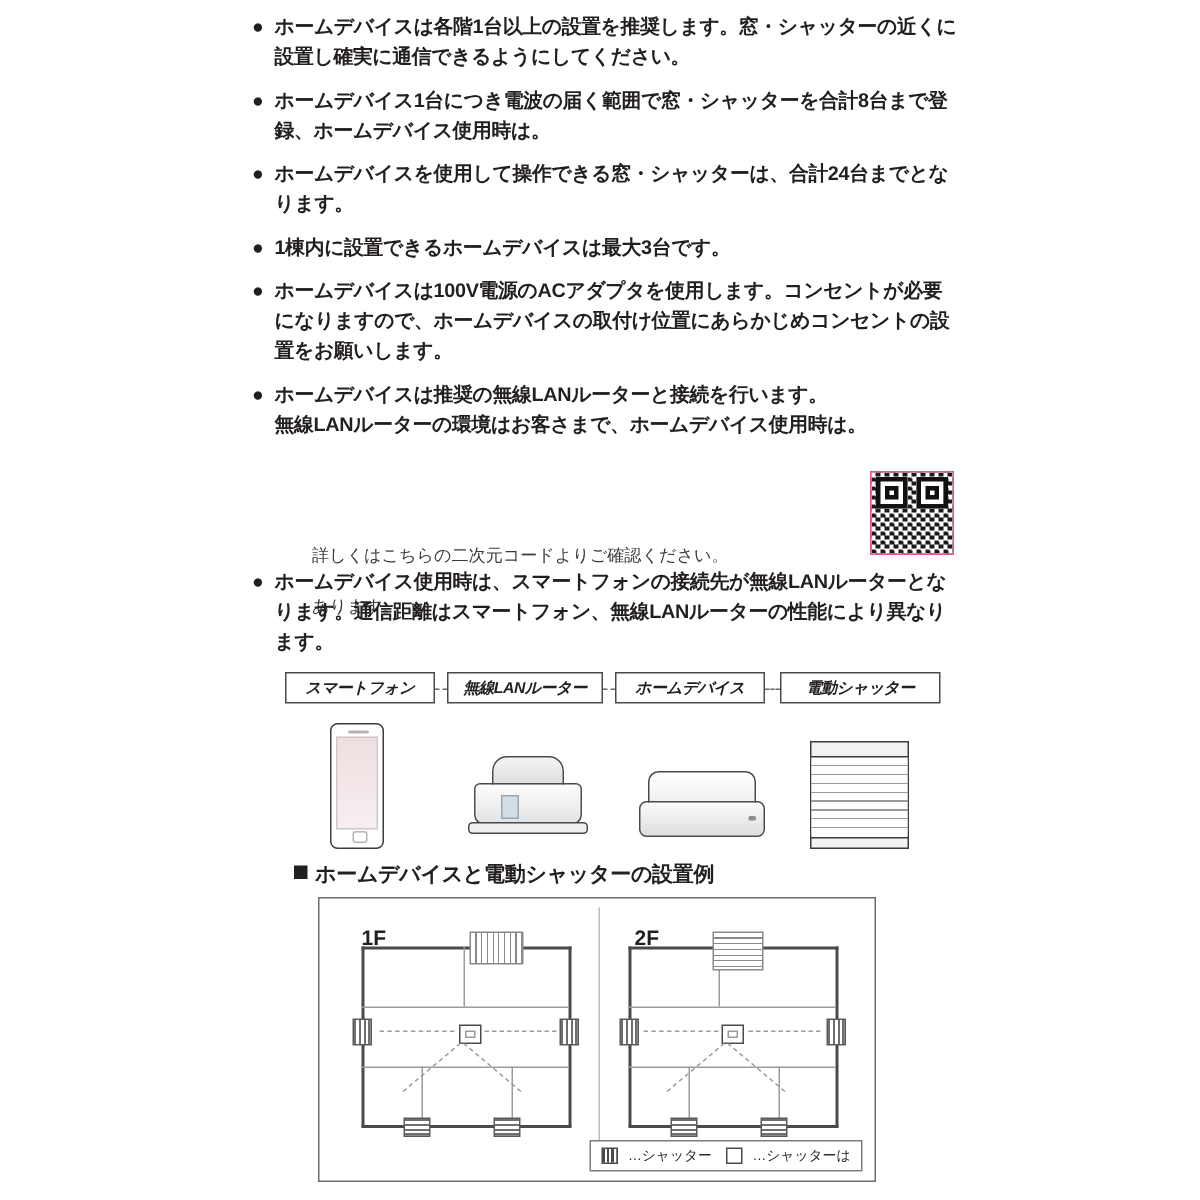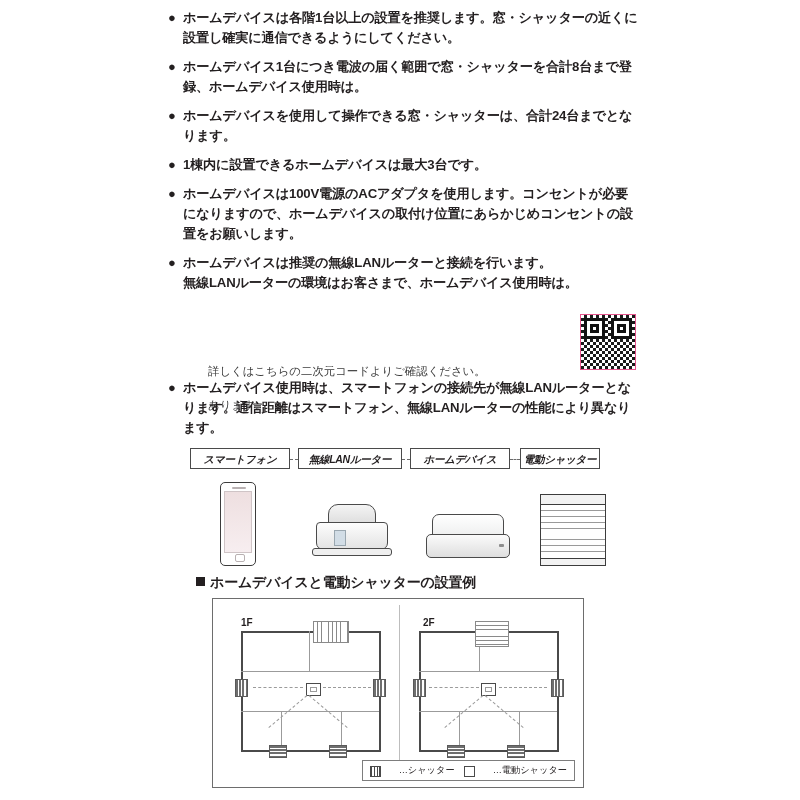--- a/index.html
+++ b/index.html
@@ -112,21 +112,21 @@
     line-height: 14px;
     text-align: center;
     padding: 3px 0 2px;
     background: #fff;
     font-weight: bold;
     letter-spacing: -0.3px;
   }
   .fl-1 { width: 100px; margin-left: 2px; }
   .fl-2 { width: 104px; margin-left: 8px; }
   .fl-3 { width: 100px; margin-left: 8px; text-align: center; }
-  .fl-4 { width: 80px;  margin-left: 10px; }
+  .fl-4 { width: 107px;  margin-left: 10px; }
 
   .flow-dash {
     position: absolute;
     top: 11px;
     height: 0;
     border-top: 1px dashed #6a6a6a;
   }
   .fd-1 { left: 102px; width: 8px; }
   .fd-2 { left: 214px; width: 8px; }
   .fd-3 { left: 322px; width: 10px; }
@@ -268,21 +268,21 @@
     box-sizing: border-box;
   }
   .plan .divider {
     position: absolute;
     left: 186px; top: 6px; bottom: 6px;
     width: 0;
     border-left: 1px solid #bdbdbd;
   }
   .floor-label {
     position: absolute;
-    font-size: 10px;
+    font-size: 14px;
     font-weight: bold;
   }
   .fl-1f { left: 28px; top: 18px; }
   .fl-2f { left: 210px; top: 18px; }
 
   .wall { position: absolute; background: #4a4a4a; }
   .thin { position: absolute; background: #9b9b9b; }
 
   .sh {
     position: absolute;
@@ -317,21 +317,21 @@
     right: 8px; bottom: 6px;
     border: 1px solid #7d7d7d;
     background: #fff;
     padding: 3px 7px;
     font-size: 9.2px;
     display: flex;
     align-items: center;
     gap: 9px;
     box-sizing: border-box;
   }
-  .legend .item { display: flex; align-items: flex-end; gap: 18px; }
+  .legend .item { display: flex; align-items: center; gap: 7px; }
   .legend .swatch-sh {
     width: 11px; height: 11px;
     background: repeating-linear-gradient(to right, #4a4a4a 0 1.4px, #ffffff 1.4px 2.8px);
     border: 1px solid #4a4a4a;
     box-sizing: border-box;
   }
   .legend .swatch-hd {
     width: 11px; height: 11px;
     border: 1px solid #4a4a4a;
     background: #fff;
@@ -487,18 +487,18 @@
     <div class="arrow" style="left:272px; top:96px; width:50px; transform:rotate(40deg);"></div>
     <div class="arrow" style="left:270px; top:96px; width:50px; transform:rotate(140deg);"></div>
 
     <div class="legend">
       <div class="item">
         <span class="swatch-sh"></span>
         <span>…シャッター</span>
       </div>
       <div class="item">
         <span class="swatch-hd"></span>
-        <span>…電動シャッター</span>
+        <span>…シャッターは</span>
       </div>
     </div>
   </div>
 
 </div>
 
 </body></html>

